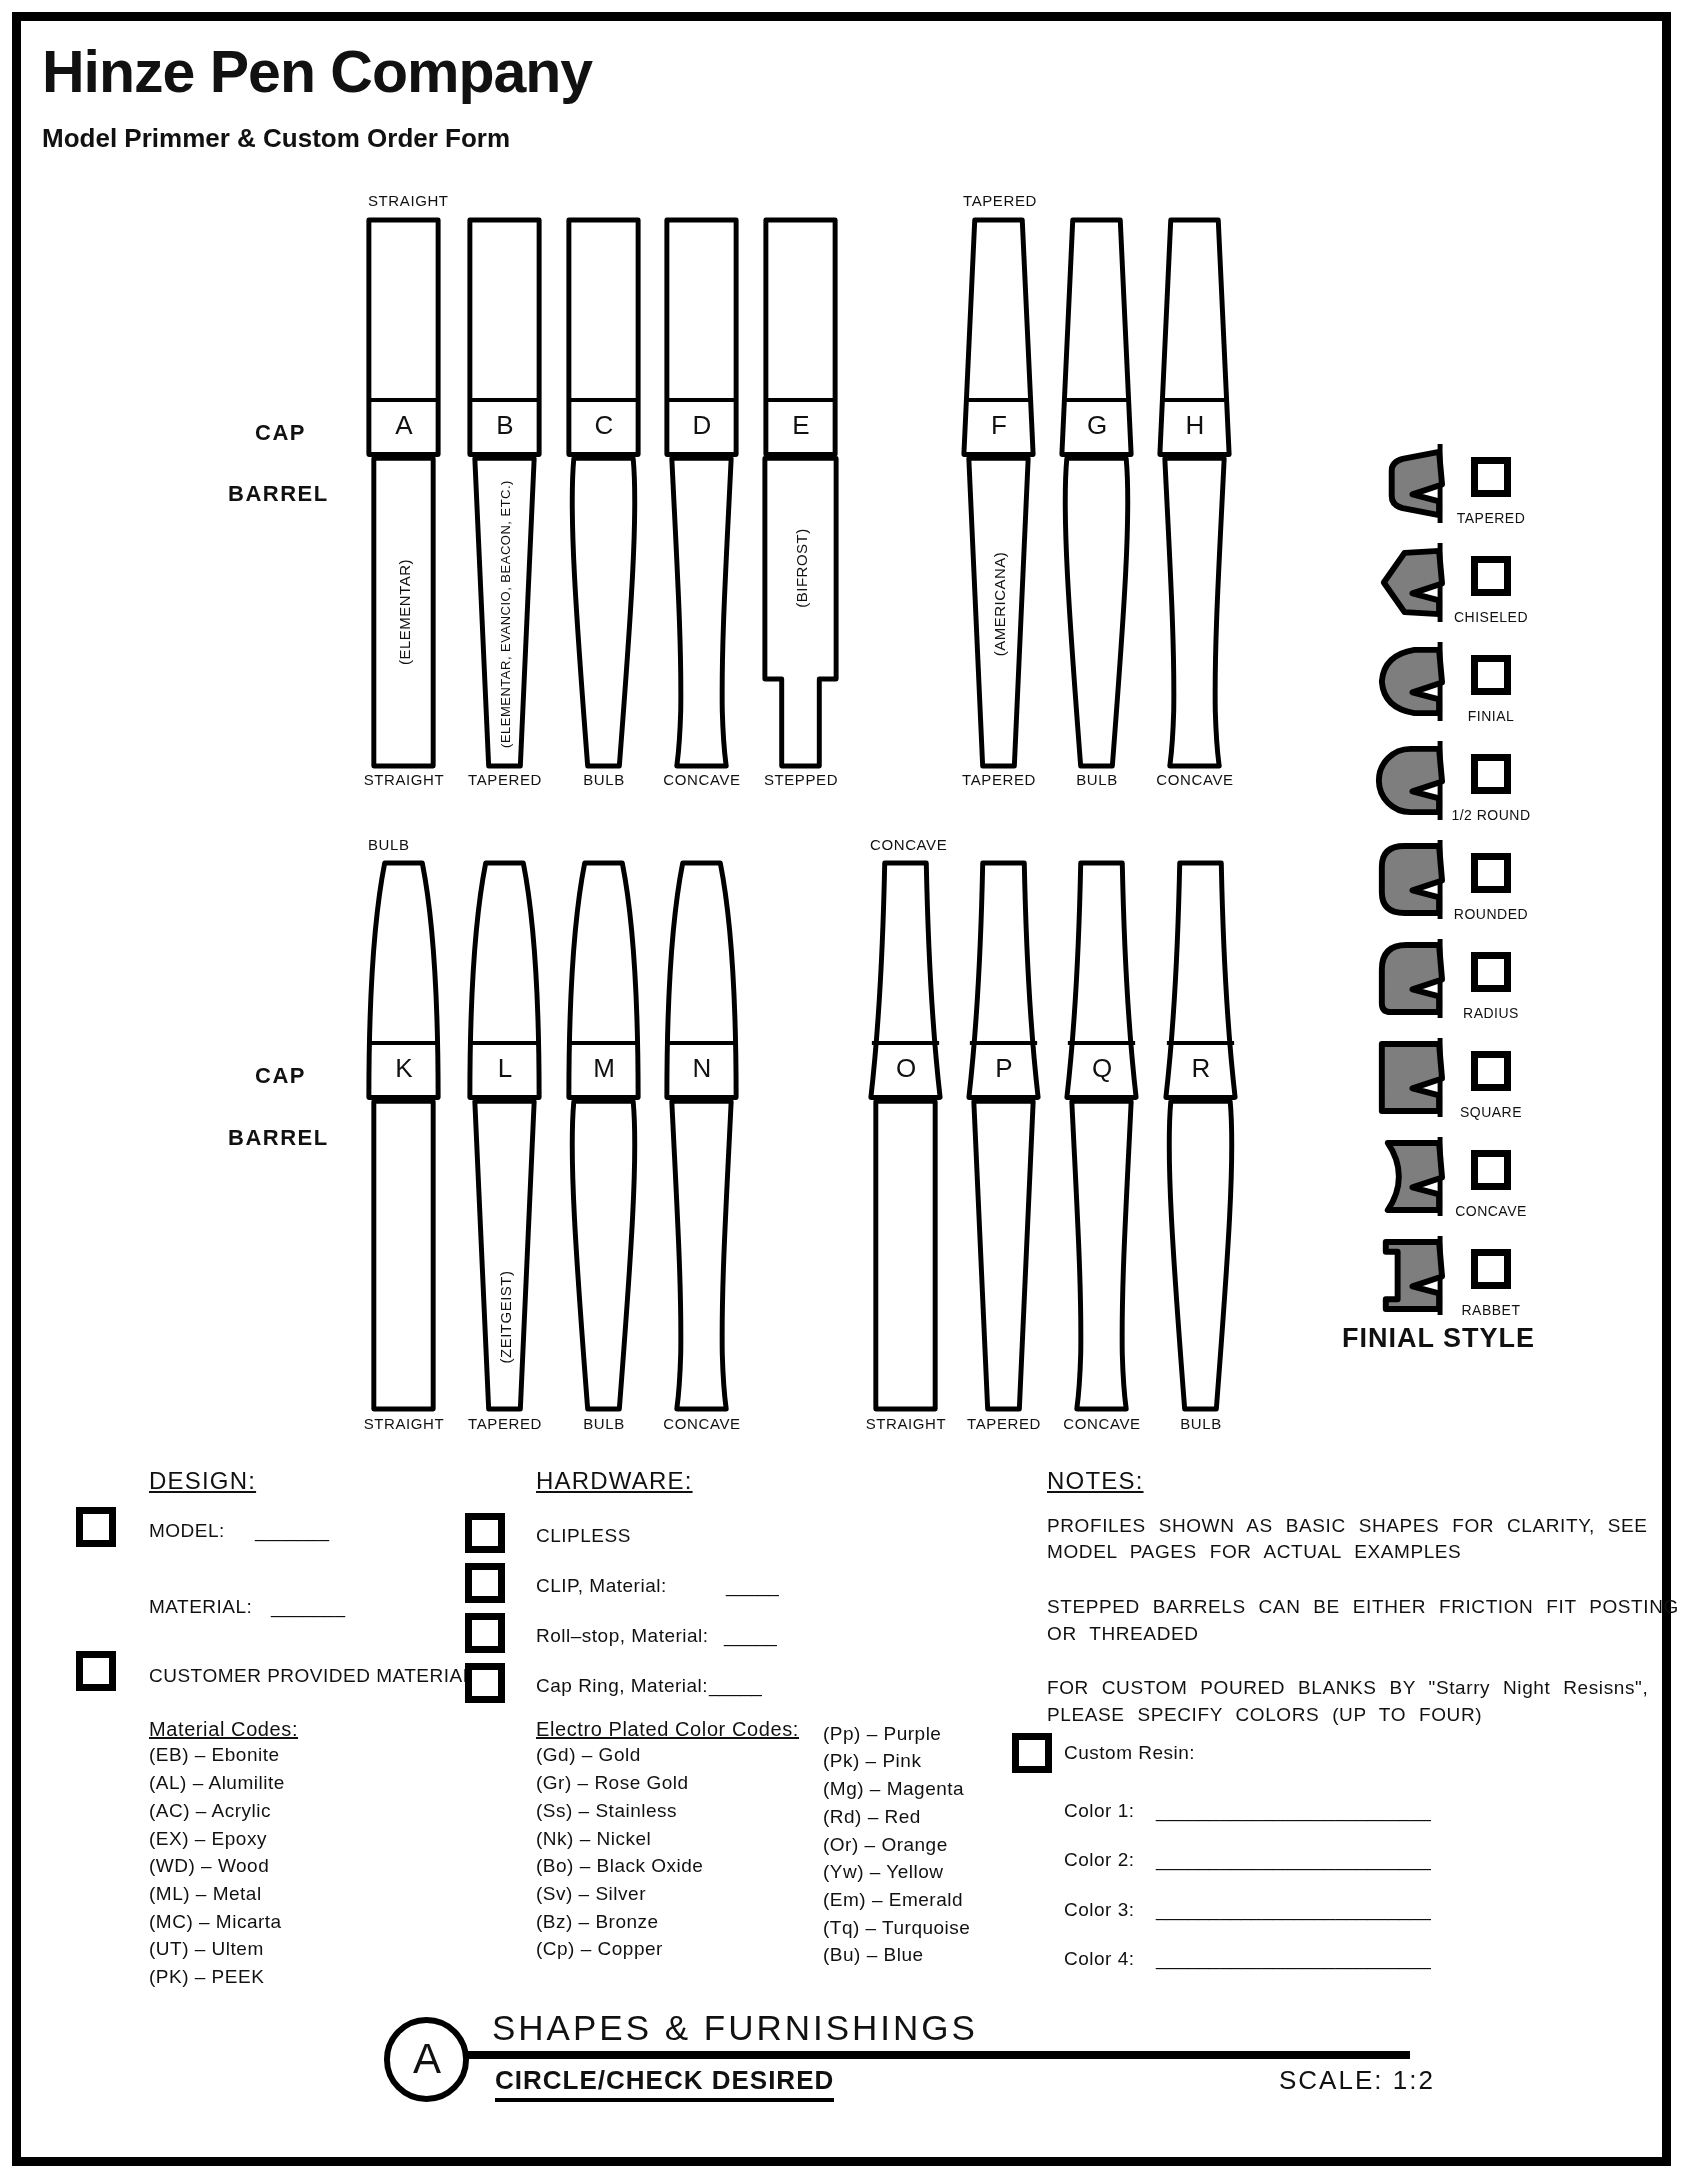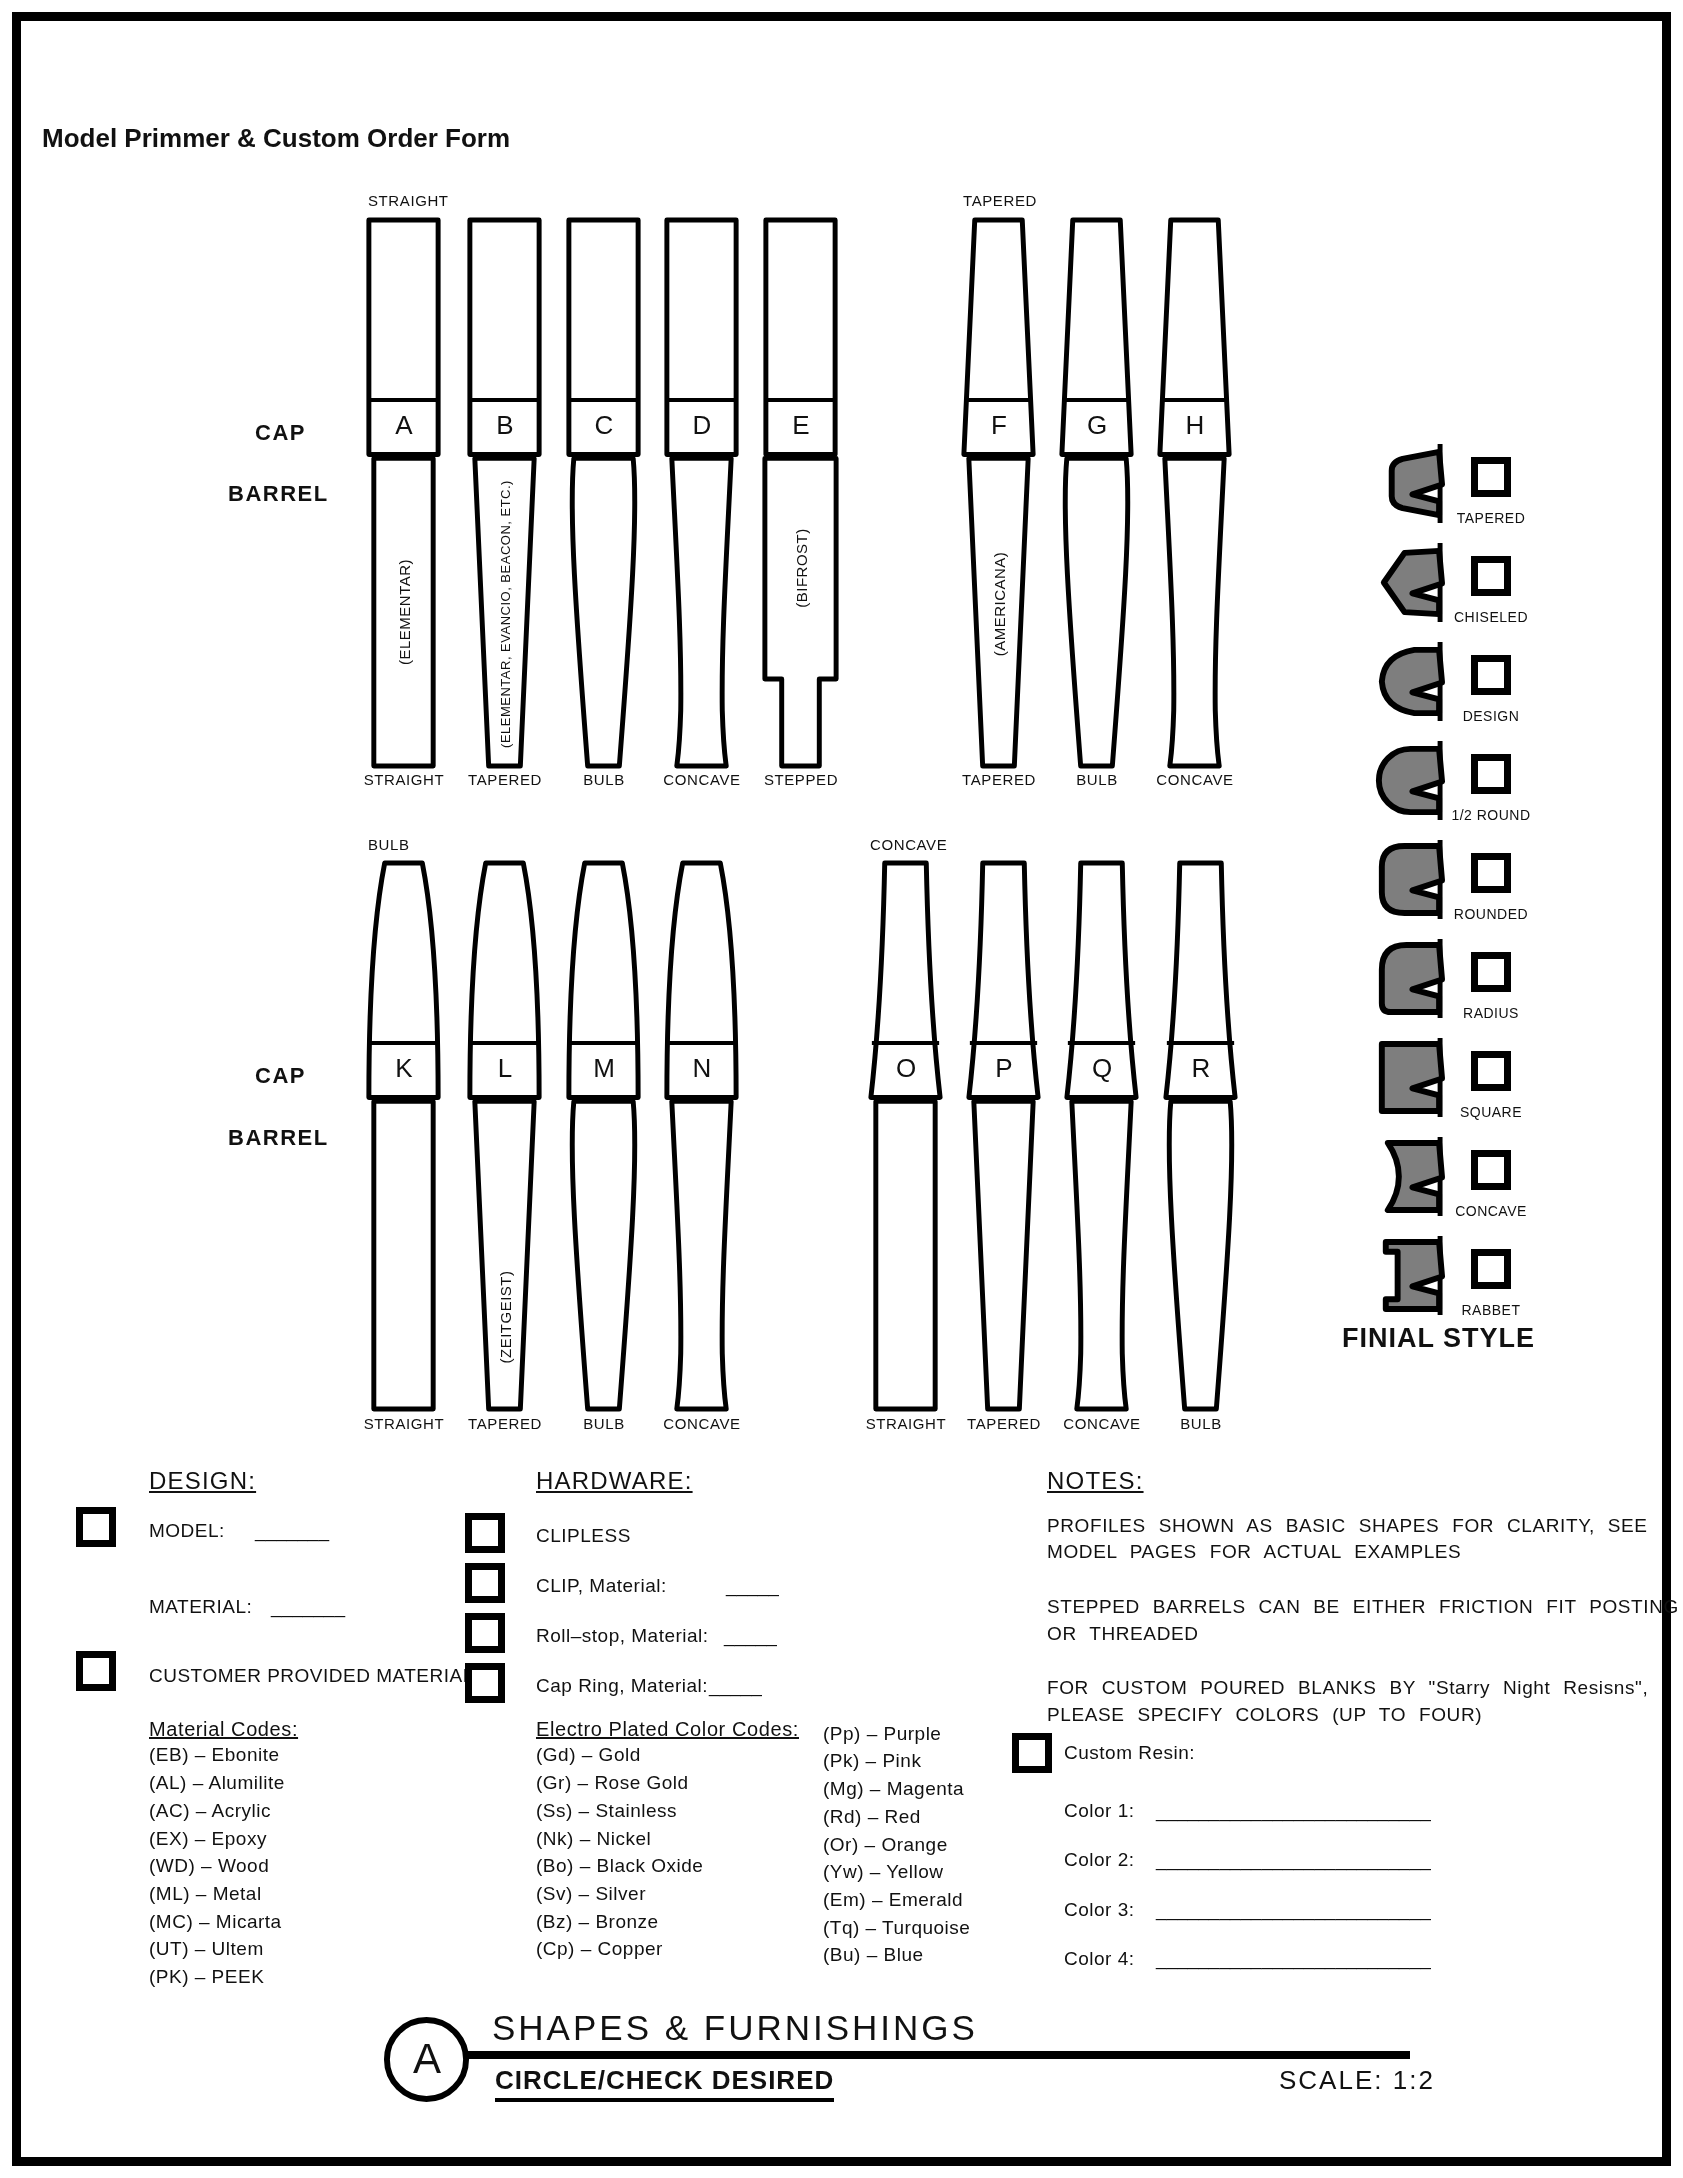--- a/index.html
+++ b/index.html
@@ -26,20 +26,21 @@
   .tb-instr{font-size:26px;font-weight:bold;letter-spacing:1px;border-bottom:4px solid #000;padding-bottom:2px;}
   .tb-scale{font-size:26px;letter-spacing:2px;}
   .hline{position:absolute;background:#000;}
   svg{position:absolute;overflow:visible;}
 </style>
 </head>
 <body>
 
 <div id="page">
   <div id="frame"></div>
+  <h1 id="company-title">Hinze Pen Company</h1>
   <h2 id="form-subtitle">Model Primmer &amp; Custom Order Form</h2>
   <div id="gen">
       <div class="t capbar" style="left: 255px; top: 420px;">CAP</div>
       <div class="t capbar" style="left: 228px; top: 481px;">BARREL</div>
       <div class="t small" style="left: 368px; top: 192px;">STRAIGHT</div>
       <svg width="99" height="554" viewBox="0 0 100 560" style="left: 354px; top: 216px;">
         <path d="M15 4 L85 4 L85 241 L15 241 Z" fill="#fff" stroke="#000" stroke-width="5" stroke-linejoin="round"></path>
         <path d="M20 245 L80 245 L80 556 L20 556 Z" fill="#fff" stroke="#000" stroke-width="5" stroke-linejoin="round"></path>
         <path d="M16 186 L84 186" fill="none" stroke="#000" stroke-width="4" stroke-linejoin="round"></path>
       </svg>
@@ -170,21 +171,21 @@
         <line x1="72" y1="0" x2="72" y2="80" stroke="#000" stroke-width="5"></line>
         <path d="M71 8 L36 10 L15 40 L36 70 L71 72 L71 58 L44 51 L74 41 Z" fill="#7e7e7e" stroke="#000" stroke-width="6" stroke-linejoin="round"></path>
       </svg>
       <div class="cb" style="left: 1471px; top: 556px;"></div>
       <div class="t finial-label cx" style="left: 1491px; top: 609px;">CHISELED</div>
       <svg width="77" height="79" viewBox="0 0 78 80" style="left: 1369px; top: 642px;">
         <line x1="72" y1="0" x2="72" y2="80" stroke="#000" stroke-width="5"></line>
         <path d="M71 8 L46 8 Q15 13 13 40 Q15 67 46 72 L71 72 L71 58 L44 51 L74 41 Z" fill="#7e7e7e" stroke="#000" stroke-width="6" stroke-linejoin="round"></path>
       </svg>
       <div class="cb" style="left: 1471px; top: 655px;"></div>
-      <div class="t finial-label cx" style="left: 1491px; top: 708px;">DESIGN</div>
+      <div class="t finial-label cx" style="left: 1491px; top: 708px;">FINIAL</div>
       <svg width="77" height="79" viewBox="0 0 78 80" style="left: 1369px; top: 741px;">
         <line x1="72" y1="0" x2="72" y2="80" stroke="#000" stroke-width="5"></line>
         <path d="M71 8 L42 8 A32 32 0 0 0 42 72 L71 72 L71 58 L44 51 L74 41 Z" fill="#7e7e7e" stroke="#000" stroke-width="6" stroke-linejoin="round"></path>
       </svg>
       <div class="cb" style="left: 1471px; top: 754px;"></div>
       <div class="t finial-label cx" style="left: 1491px; top: 807px;">1/2 ROUND</div>
       <svg width="77" height="79" viewBox="0 0 78 80" style="left: 1369px; top: 840px;">
         <line x1="72" y1="0" x2="72" y2="80" stroke="#000" stroke-width="5"></line>
         <path d="M71 6 L36 6 Q13 6 13 27 L13 53 Q13 74 36 74 L71 74 L71 58 L44 51 L74 41 Z" fill="#7e7e7e" stroke="#000" stroke-width="6" stroke-linejoin="round"></path>
       </svg>

